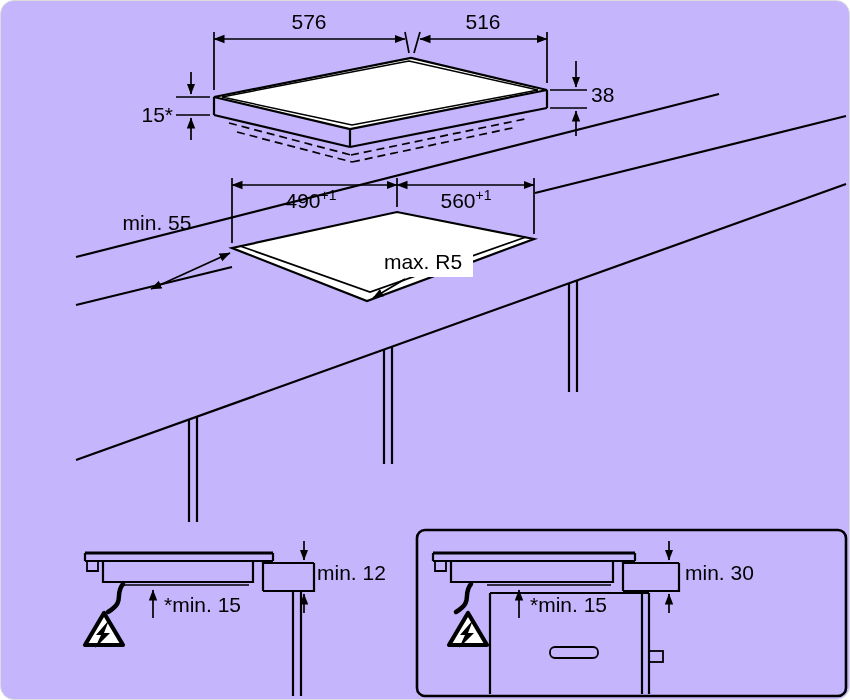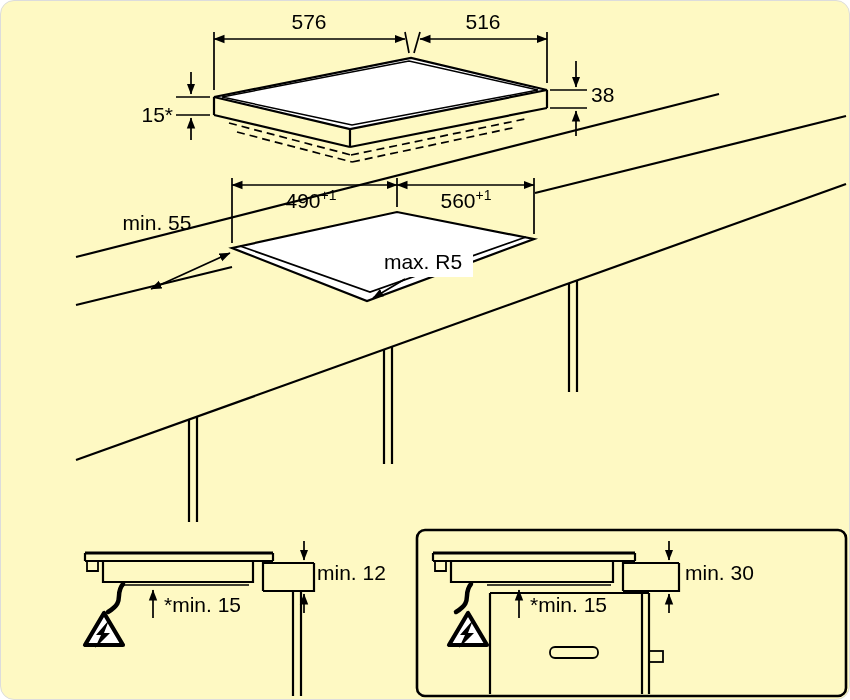--- a/index.html
+++ b/index.html
@@ -1,19 +1,19 @@
 <!DOCTYPE html>
 <html><head>
 <meta charset="utf-8">
 <style>
   html,body{margin:0;padding:0;background:#fff;}
   .frame{
     width:848px;height:698px;
     border:1px solid #dcdcdc;border-radius:14px;
-    overflow:hidden;background:#fef9c3;
+    overflow:hidden;background:#c4b5fd;
     position:relative;
   }
   svg{display:block;}
   .ln2 {stroke:#000; stroke-width:2.2; fill:none}
   .ln  {stroke:#000; stroke-width:1.8; fill:none}
   .thin{stroke:#000; stroke-width:1.5; fill:none}
   .dash{stroke:#000; stroke-width:1.7; fill:none; stroke-dasharray:8 5}
   .glassTop{stroke:#000; stroke-width:2.8; fill:none}
   .cable{stroke:#000; stroke-width:4.5; fill:none; stroke-linecap:round}
   .dim {stroke:#000; stroke-width:1.7; fill:none}

